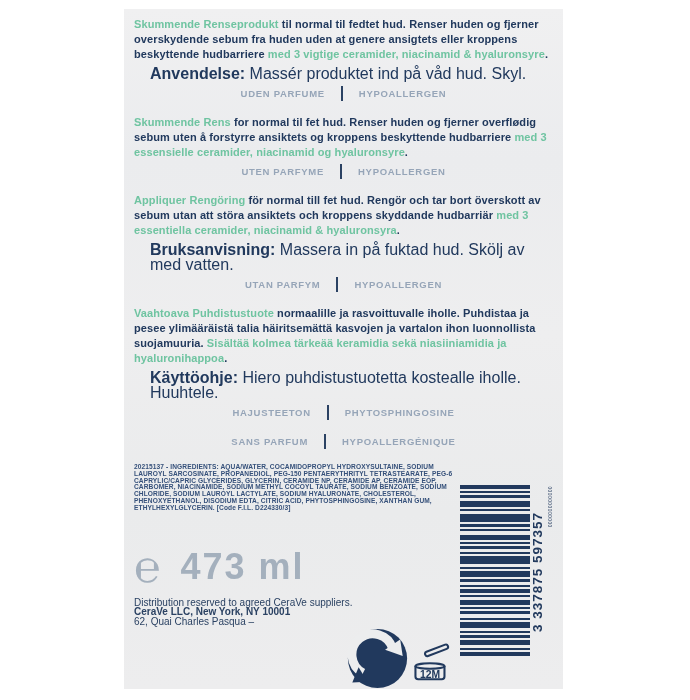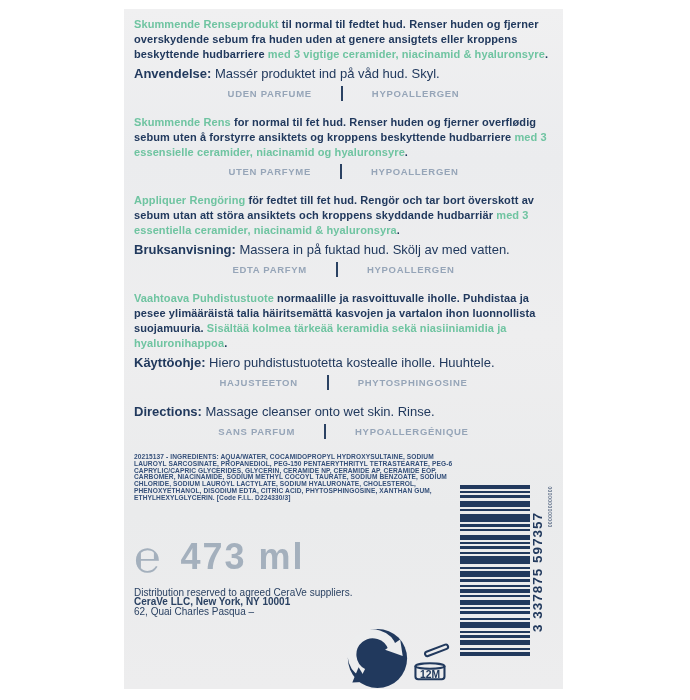--- a/index.html
+++ b/index.html
@@ -5,24 +5,24 @@
   * { margin:0; padding:0; box-sizing:border-box; }
   html,body { background:#ffffff; }
   .page { position:relative; width:690px; height:700px; background:#ffffff; overflow:hidden;
           font-family:"Liberation Sans", sans-serif;border-radius:17px; }
   .label { position:absolute; left:124px; top:9px; width:439px; height:680px;
            background:linear-gradient(180deg,#f0f0f1 0%,#ebecee 22%,#eeeeef 48%,#eaebec 74%,#ededee 100%);
            padding:8px 10px 0 10px; overflow:hidden; }
   .para { font-size:11px; line-height:15px; font-weight:bold; color:#21395d; margin:0 0 4px 0;
           letter-spacing:0.1px; max-width:423px; }
   .green { color:#6fc4a1; }
-  .direction { font-size:13px; line-height:15px; color:#21395d; margin:0 0 5px 0; max-width:423px; }
+  .direction { font-size:16px; line-height:15px; color:#21395d; margin:0 0 5px 16px; max-width:423px; }
   .direction b { font-weight:bold; }
   .badges { display:flex; justify-content:center; align-items:center; margin:0 0 14px 0;
-            color:#96a5b8; font-weight:bold; font-size:9.5px; letter-spacing:0.7px; max-width:423px;gap:13px; }
+            color:#96a5b8; font-weight:bold; font-size:9.5px; letter-spacing:0.7px; max-width:423px; }
   .badge-divider { width:2px; height:15px; background:#2b4263; margin:0 16px; }
   .ingredients { margin-top:15px; width:326px; font-size:6.6px; line-height:6.8px; font-weight:bold;
                  color:#35507a; letter-spacing:0.1px; }
   .volume-row { margin-top:37px; display:flex; align-items:center; color:#a4b0bd; }
   .e-mark { font-size:44px; line-height:36px; font-weight:normal; }
   .volume { font-size:36px; line-height:36px; font-weight:bold; letter-spacing:2px; margin-left:20px; }
   .address { margin-top:13px; font-size:10px; line-height:9.7px; color:#2b4263; }
   .address .bold { font-weight:bold; }
   .green-dot { position:absolute; left:222px; top:618px; width:63px; height:63px; }
   .jar-icon { position:absolute; left:288px; top:628px; width:38px; height:54px; }
@@ -56,41 +56,40 @@
     <div>
       <p class="para"><span class="green">Skummende Rens</span><span> for normal til fet hud. Renser huden og fjerner overflødig sebum uten å forstyrre ansiktets og kroppens beskyttende hudbarriere </span><span class="green">med 3 essensielle ceramider, niacinamid og hyaluronsyre</span><span>.</span></p>
       <div class="badges">
         <span>UTEN PARFYME</span>
         <span class="badge-divider"></span>
         <span>HYPOALLERGEN</span>
       </div>
     </div>
 
     <div>
-      <p class="para"><span class="green">Appliquer Rengöring</span><span> för fedtet till fet hud. Rengör och tar bort överskott av sebum utan att störa ansiktets och kroppens skyddande hudbarriär </span><span class="green">med 3 essentiella ceramider, niacinamid &amp; hyaluronsyra</span><span>.</span></p>
+      <p class="para"><span class="green">Appliquer Rengöring</span><span> för normal till fet hud. Rengör och tar bort överskott av sebum utan att störa ansiktets och kroppens skyddande hudbarriär </span><span class="green">med 3 essentiella ceramider, niacinamid &amp; hyaluronsyra</span><span>.</span></p>
       <p class="direction"><b>Bruksanvisning:</b><span> Massera in på fuktad hud. Skölj av med vatten.</span></p>
       <div class="badges">
-        <span>EDTA PARFYM</span>
+        <span>UTAN PARFYM</span>
         <span class="badge-divider"></span>
         <span>HYPOALLERGEN</span>
       </div>
     </div>
 
     <div>
       <p class="para"><span class="green">Vaahtoava Puhdistustuote</span><span> normaalille ja rasvoittuvalle iholle. Puhdistaa ja pesee ylimääräistä talia häiritsemättä kasvojen ja vartalon ihon luonnollista suojamuuria. </span><span class="green">Sisältää kolmea tärkeää keramidia sekä niasiiniamidia ja hyaluronihappoa</span><span>.</span></p>
       <p class="direction"><b>Käyttöohje:</b><span> Hiero puhdistustuotetta kostealle iholle. Huuhtele.</span></p>
       <div class="badges">
         <span>HAJUSTEETON</span>
         <span class="badge-divider"></span>
         <span>PHYTOSPHINGOSINE</span>
       </div>
     </div>
 
     <div>
-      <p class="direction"><b>Directions:</b><span> Massage cleanser onto wet skin. Rinse.</span></p>
     </div>
 
     <div>
       <div class="badges">
         <span>SANS PARFUM</span>
         <span class="badge-divider"></span>
         <span>HYPOALLERGÉNIQUE</span>
       </div>
     </div>
 

